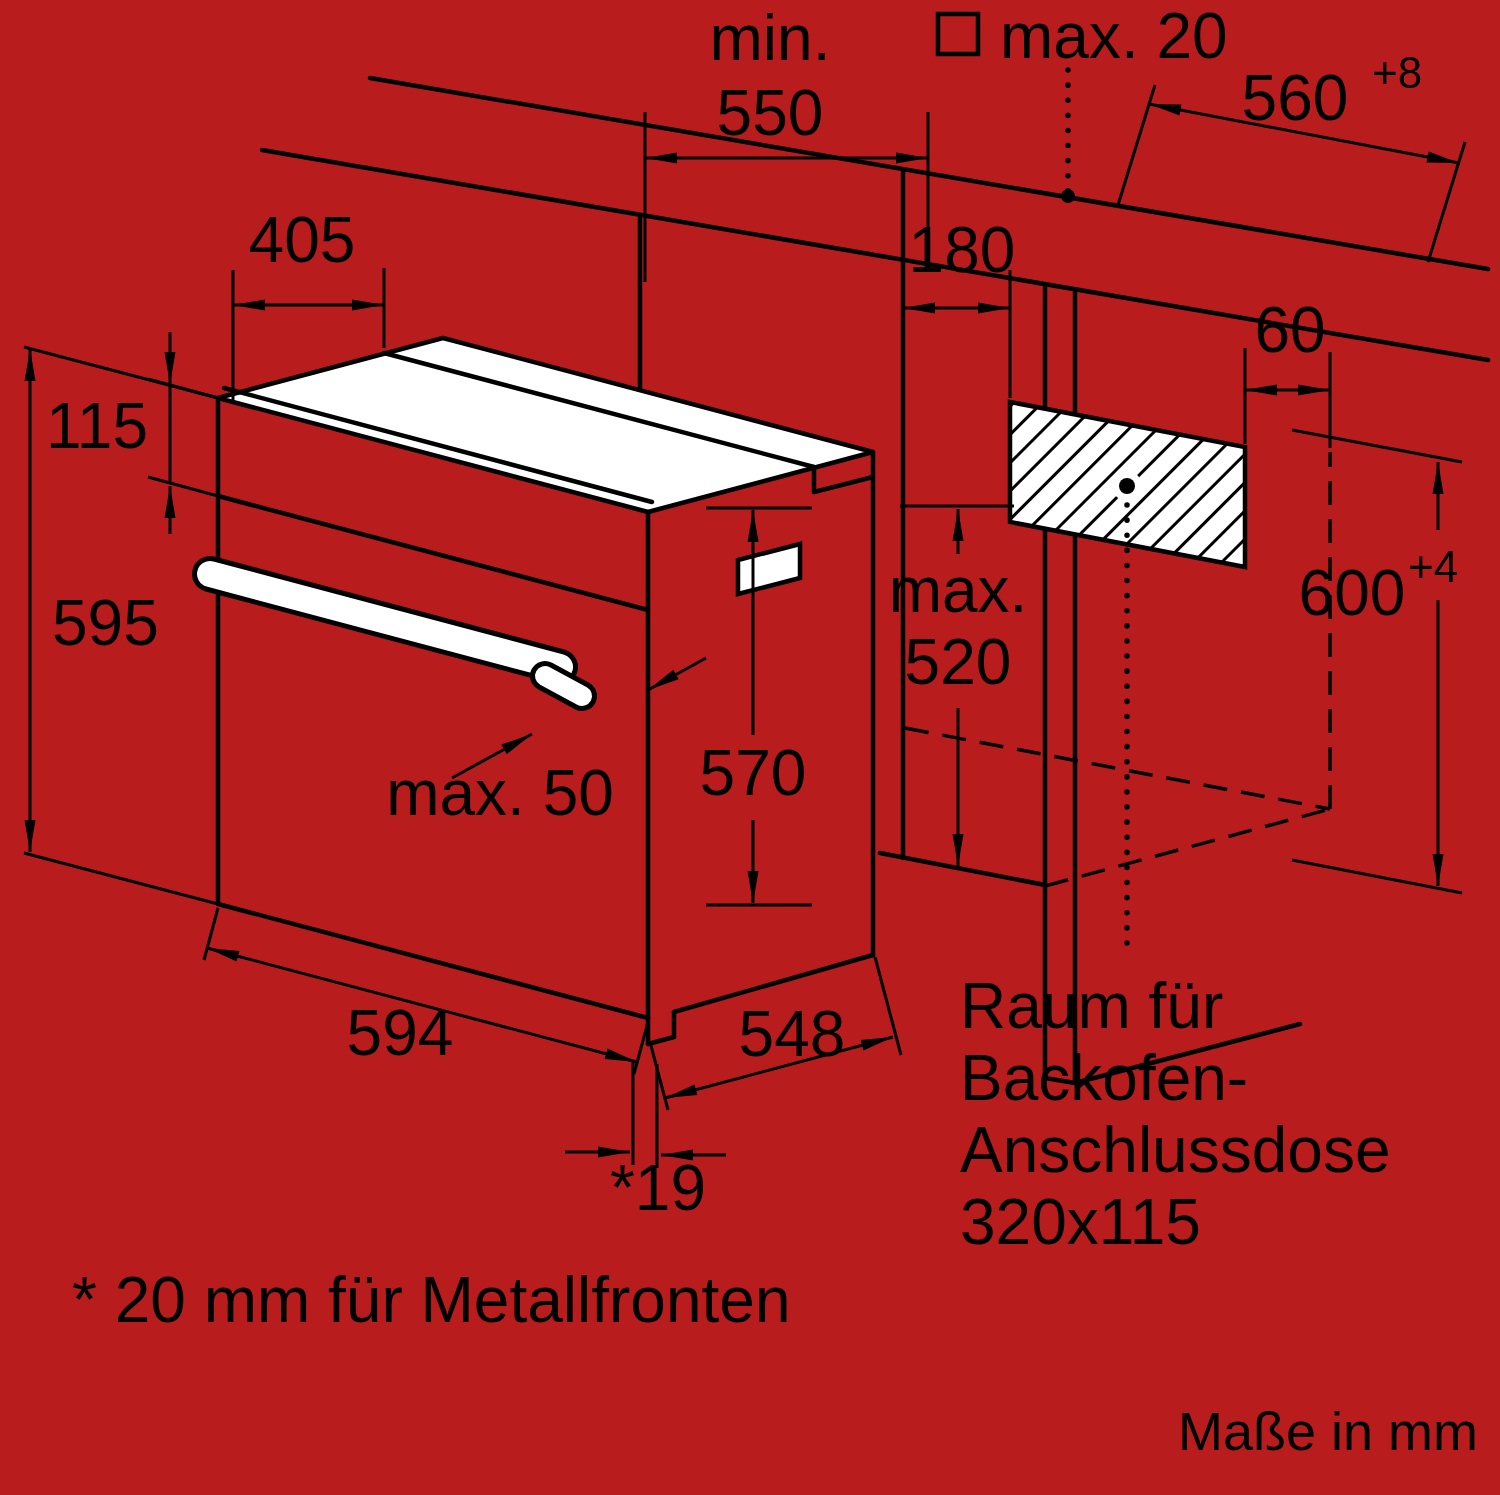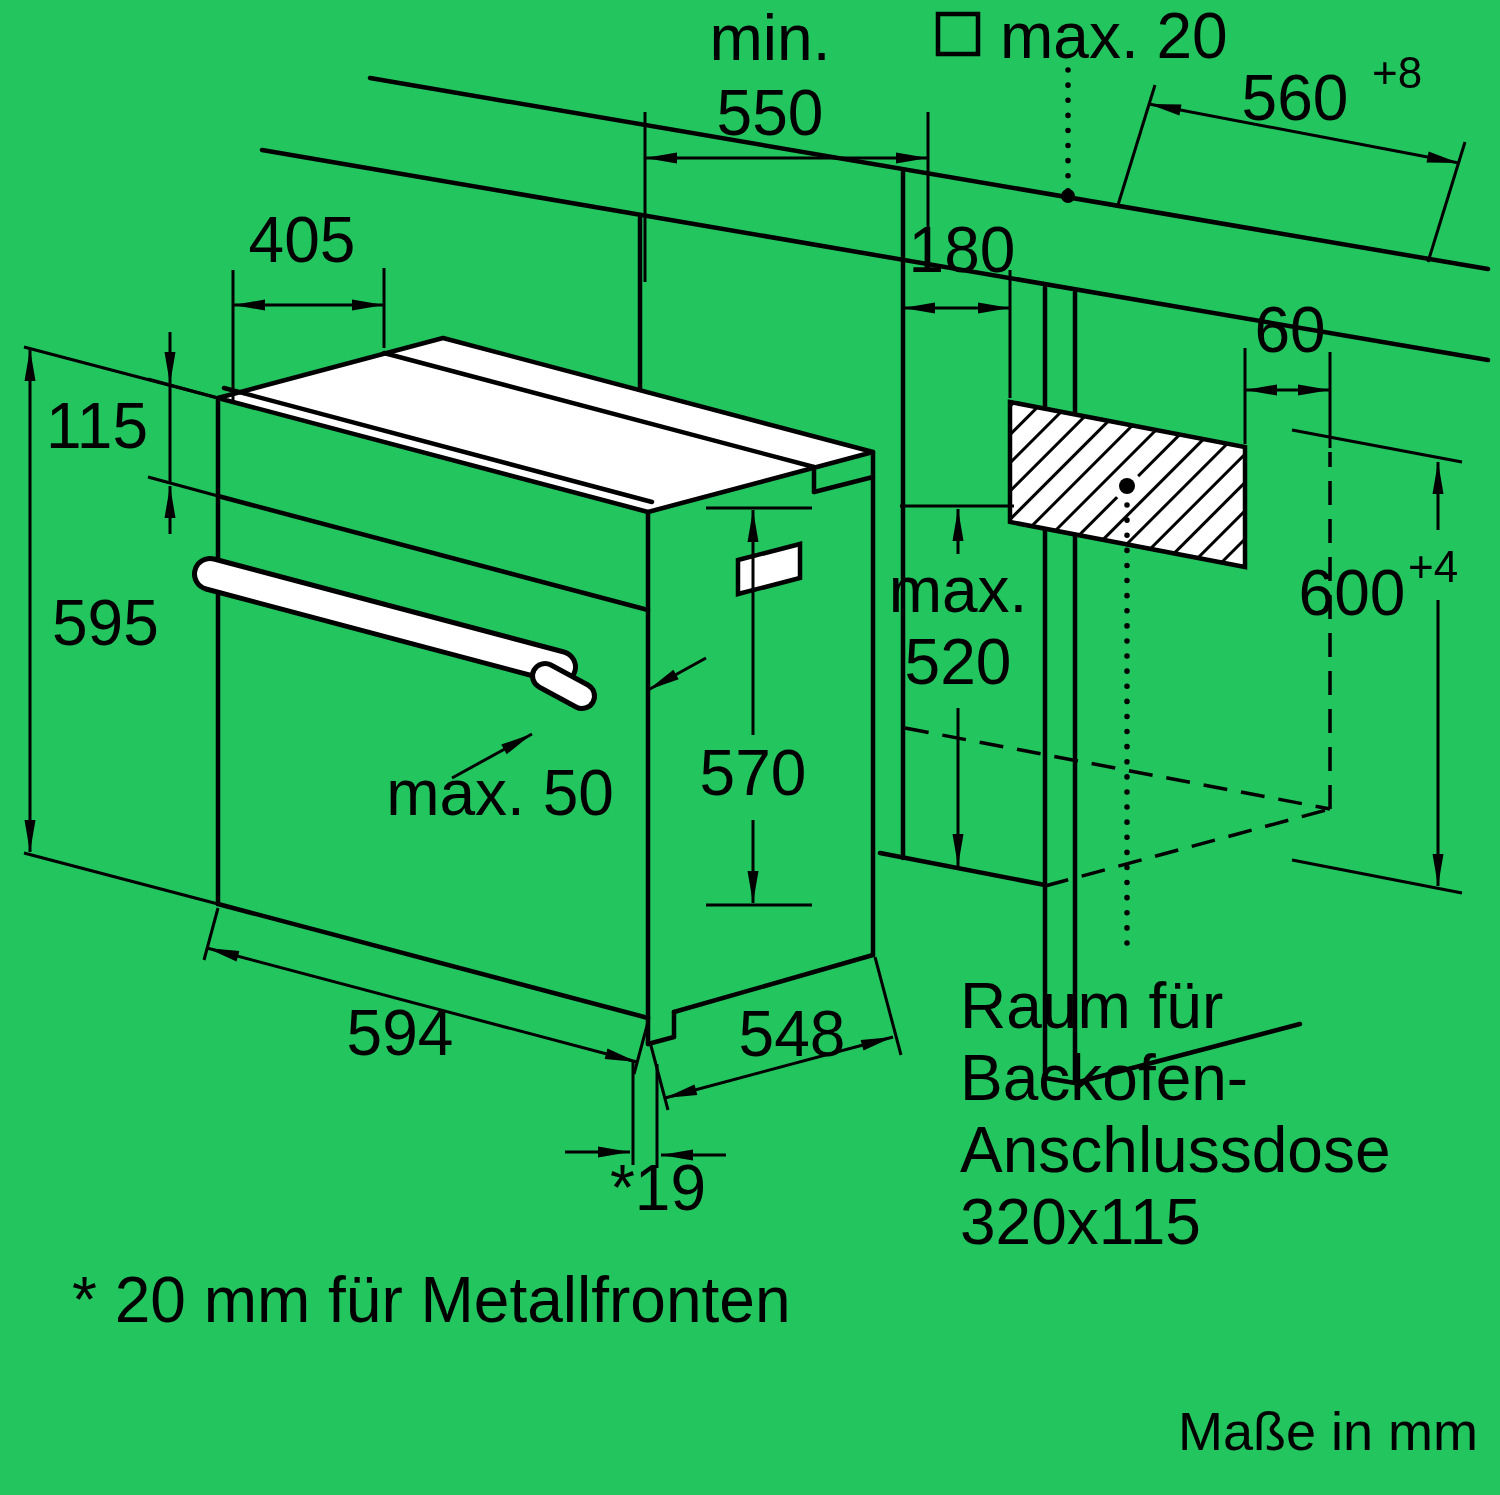--- a/index.html
+++ b/index.html
@@ -1,16 +1,16 @@
 <!DOCTYPE html>
 <html><head>
 <meta charset="utf-8">
 <style>
   html,body{margin:0;padding:0;background:#fff;}
-  .stage{width:1500px;height:1495px;position:relative;background:#22c55e;}
+  .stage{width:1500px;height:1495px;position:relative;background:#b91c1c;}
   svg{display:block;}
   .ln{stroke:#000;stroke-width:4.5;fill:none;stroke-linecap:round;stroke-linejoin:round;}
   .thin{stroke:#000;stroke-width:3;fill:none;stroke-linecap:butt;}
   .dash{stroke:#000;stroke-width:3.5;fill:none;stroke-dasharray:24 14;}
   .dotl{stroke:#000;stroke-width:5.5;fill:none;stroke-dasharray:0.1 15;stroke-linecap:round;}
   .lbl{font-family:"Liberation Sans", sans-serif;font-size:64px;fill:#000;}
   .sup{font-family:"Liberation Sans", sans-serif;font-size:44px;fill:#000;}
   .units{font-family:"Liberation Sans", sans-serif;font-size:54px;fill:#000;}
 </style>
 </head>

